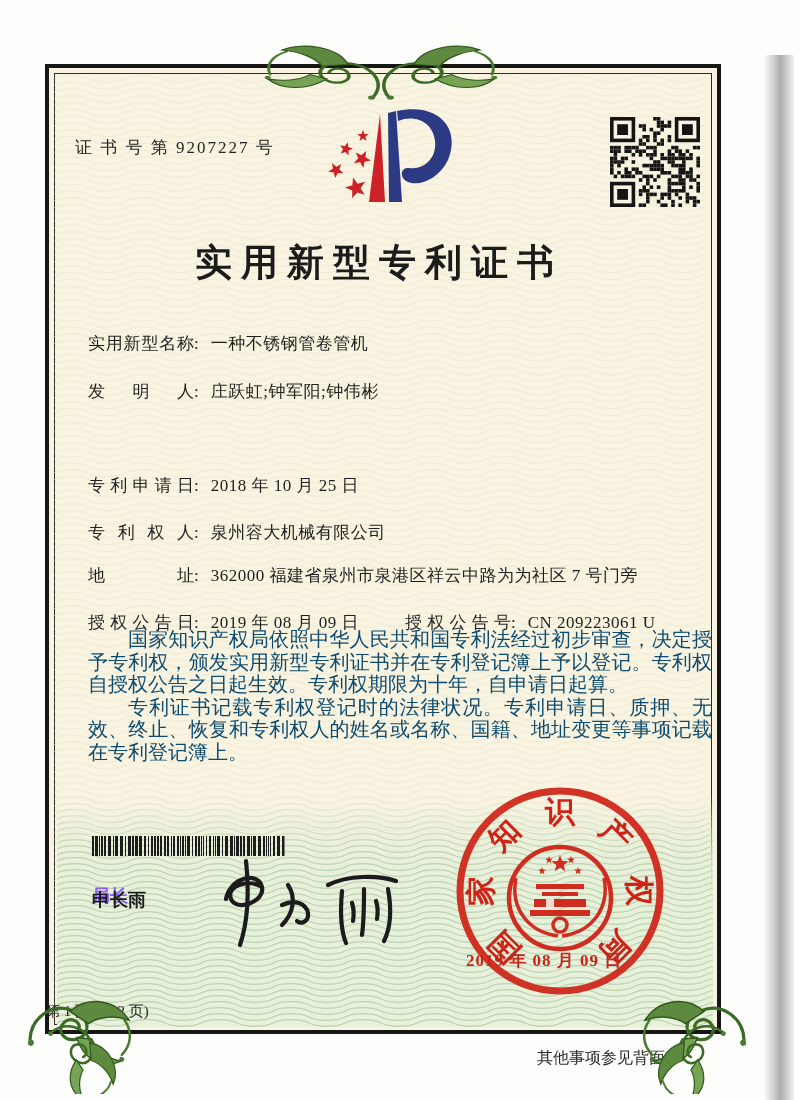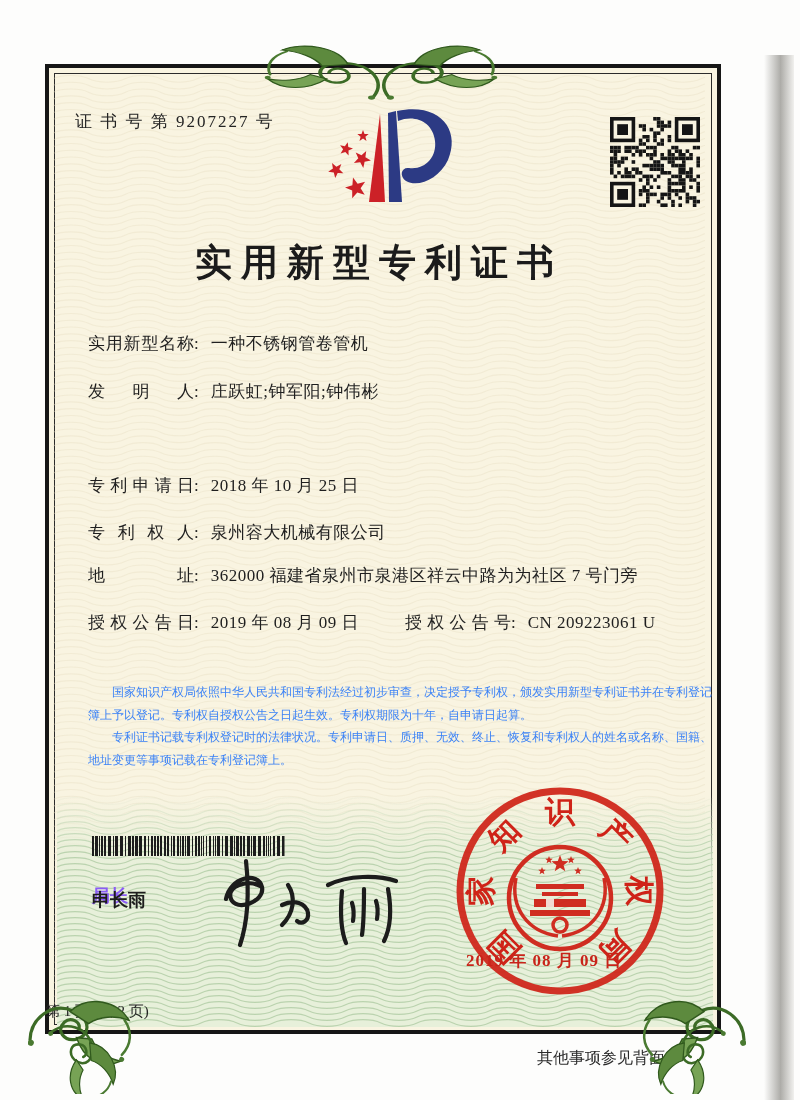--- a/index.html
+++ b/index.html
@@ -8,35 +8,35 @@
   .abs{position:absolute;}
 
   
   #frame{left:45px;top:64px;width:668px;height:962px;border:4px solid #161616;background:#f9f4e1;}
   #frame-inner{left:5px;top:5px;right:5px;bottom:5px;border:1.5px solid #2b2b2b;position:absolute;}
 
   
   #edge-shadow{right:6px;top:55px;width:30px;height:1045px;
      background:linear-gradient(90deg,rgba(110,108,100,0) 0%,rgba(95,93,86,0.5) 55%,rgba(205,203,196,0.25) 100%);}
 
-  #cert-no{left:75px;top:110px;font-size:17px;letter-spacing:2px;color:#242424;text-align:center;}
+  #cert-no{left:75px;top:136px;font-size:17px;letter-spacing:2px;color:#242424;text-align:center;}
 
   #logo{left:305px;top:96px;width:165px;height:132px;}
   #qr{left:610px;top:117px;width:90px;height:90px;}
 
   #title{left:45px;top:238px;width:668px;text-align:center;font-size:37px;font-weight:700;
          letter-spacing:9px;color:#1b1b1b;}
 
   .field{left:88px;font-size:17px;white-space:nowrap;color:#1f1f1f;}
   .flabel{display:inline-block;width:106px;text-align:justify;text-align-last:justify;vertical-align:top;}
   .fcolon{margin-right:12px;}
   .fval{letter-spacing:0.5px;}
   .pair2{margin-left:46px;}
 
-  #paragraphs{left:88px;top:681px;width:624px;font-size:12px;line-height:22.6px;color:#3b82f6;}
+  #paragraphs{left:88px;top:628px;width:624px;font-size:20px;line-height:22.6px;color:#0c4a6e;}
   #paragraphs p{margin:0;text-indent:2em;text-align:justify;}
 
   #barcode{left:92px;top:836px;width:194px;height:20px;}
 
   #green-zone{left:57px;top:795px;width:656px;height:232px;
      background:linear-gradient(180deg,rgba(230,239,217,0) 0px,rgba(230,239,217,0.85) 62px,#e7f0da 105px);}
 
   #director-title{left:92px;top:884px;font-size:18px;font-weight:700;
      font-family:"Liberation Sans","DejaVu Sans",sans-serif;color:#8b5cf6;}
   #director-name{left:92px;top:888px;font-size:18px;font-weight:700;

